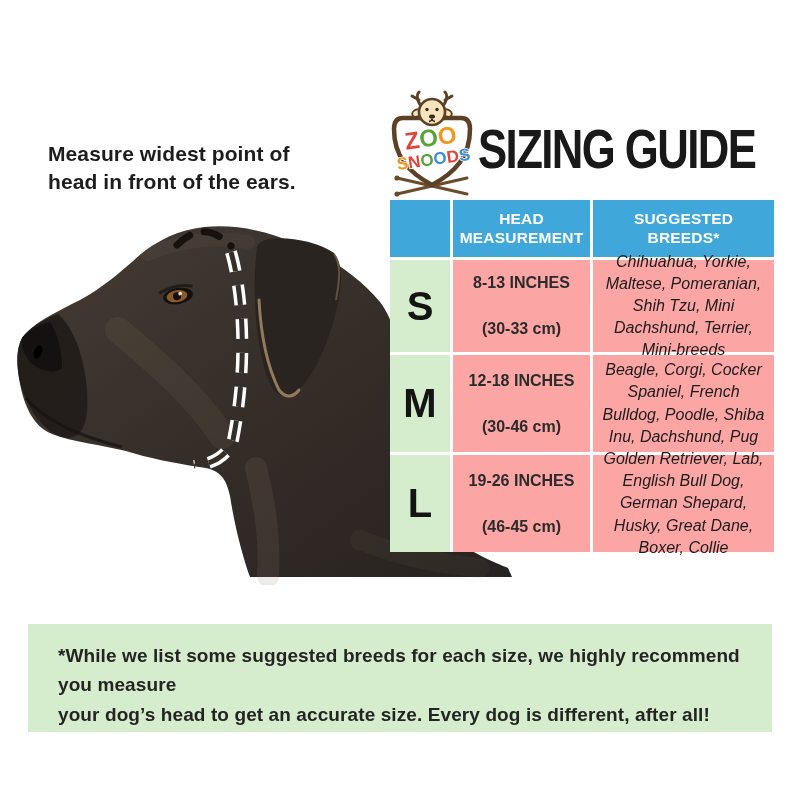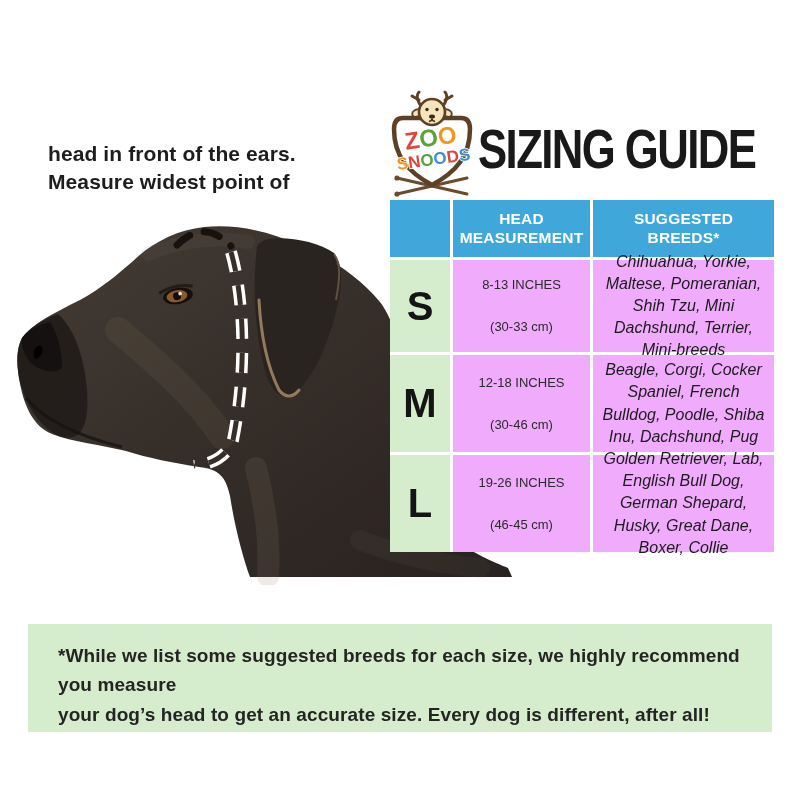--- a/index.html
+++ b/index.html
@@ -23,42 +23,42 @@
   .dog-svg{position:absolute;left:0;top:185px;width:600px;height:400px;}
   
   .size-table{
     position:absolute;left:390px;top:200px;width:384px;
     display:grid;grid-template-columns:60px 137px 1fr;
     grid-template-rows:57px 92px 97px 97px;gap:3px;background:#ffffff;
   }
   .cell{display:flex;flex-direction:column;align-items:center;justify-content:center;text-align:center;}
   .cell.head{background:#3fa7da;color:#ffffff;font-weight:700;font-size:15.5px;line-height:1.18;letter-spacing:.2px;padding:16px 3px;}
   .cell.sizecol{background:#d5edcc;color:#141414;font-weight:700;font-size:40px;}
-  .cell.data{background:#f0abfc;color:#262626;}
-  .cell.meas{font-size:13px;font-weight:400;line-height:1.35;color:#2b2b2b;gap:24px;}
+  .cell.data{background:#fca5a5;color:#262626;}
+  .cell.meas{font-size:16px;font-weight:700;line-height:1.35;color:#2b2b2b;gap:24px;}
   .cell.breeds{font-style:italic;font-size:16px;line-height:1.38;color:#1c1c1c;padding:0 9px;font-weight:500;}
   
   .footnote{
     position:absolute;left:28px;top:624px;width:744px;height:108px;background:#d6edcd;
     box-sizing:border-box;padding:17px 30px 0 30px;
     font-size:19px;font-weight:600;line-height:1.55;color:#242424;letter-spacing:.1px;
   }
   
   .lz0{fill:#e0453a}.lz1{fill:#58a33a}.lz2{fill:#f0971d}
   .ls0{fill:#f0971d}.ls1{fill:#e0453a}.ls2{fill:#58a33a}.ls3{fill:#3b8fd4}.ls4{fill:#e0453a}.ls5{fill:#3b8fd4}
   .logo-word{font-family:"Liberation Sans","DejaVu Sans",sans-serif;font-weight:700;paint-order:stroke;stroke:#ffffff;stroke-width:1.6px;}
 </style>
 </head>
 <body>
 
 <div class="canvas">
 
   <div class="instruction">
+    <div>Measure widest point of</div>
     <div>head in front of the ears.</div>
-    <div>Measure widest point of</div>
   </div>
 
   <svg class="dog-svg" viewBox="0 185 600 400" aria-hidden="true">
     <defs>
       <linearGradient id="fur" x1="0" y1="0" x2="1" y2="1">
         <stop offset="0" stop-color="#453c35"></stop>
         <stop offset="0.55" stop-color="#332c27"></stop>
         <stop offset="1" stop-color="#282220"></stop>
       </linearGradient>
     </defs>

